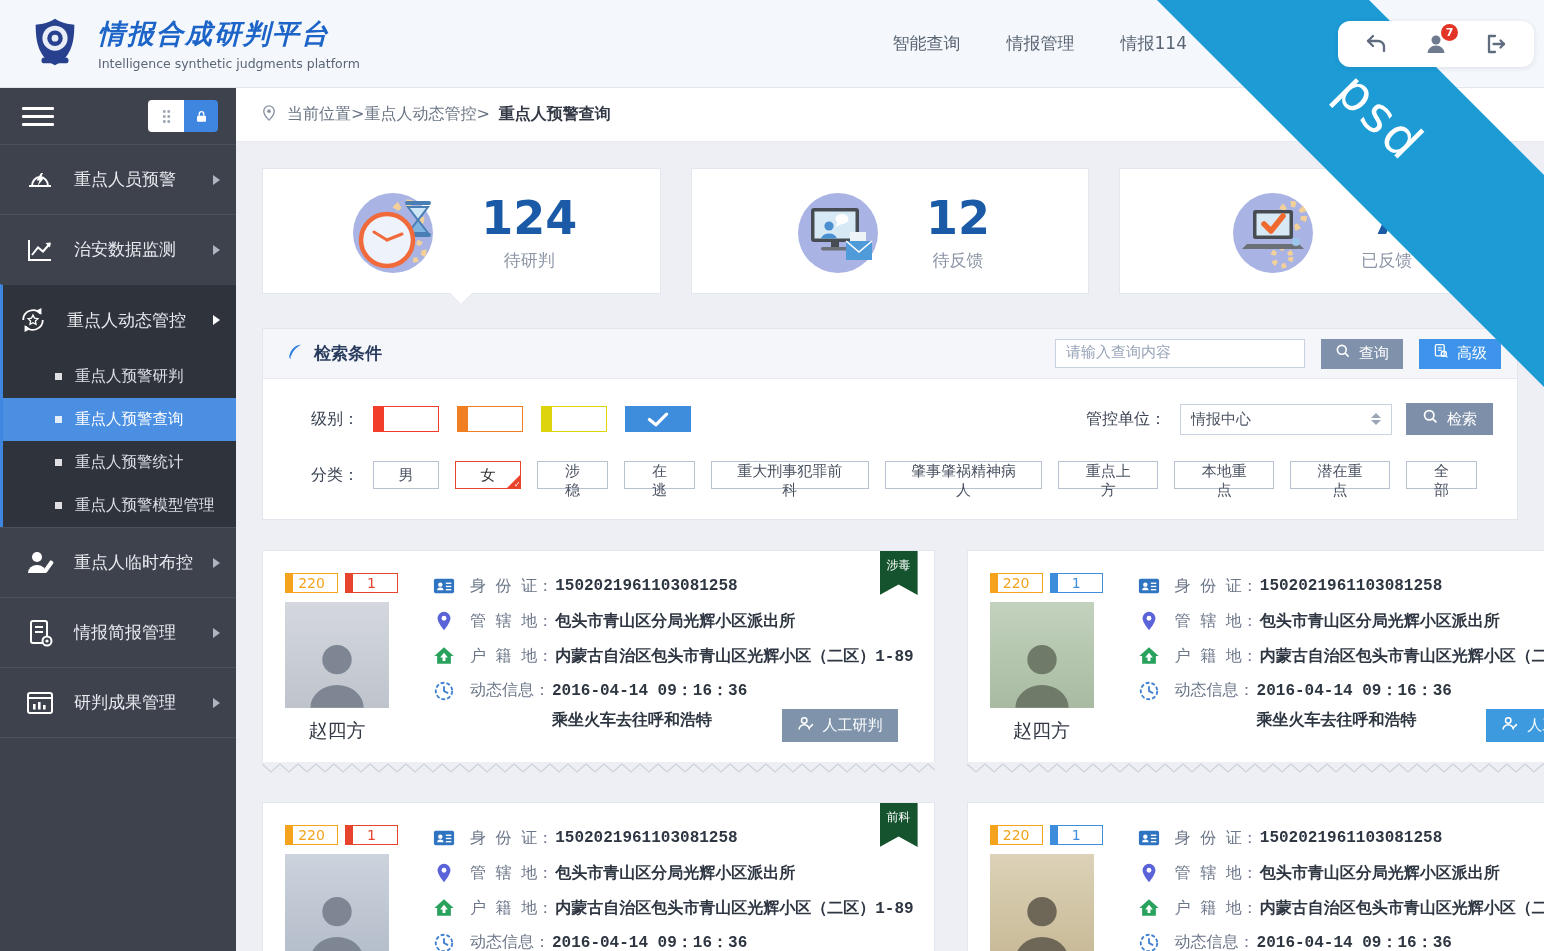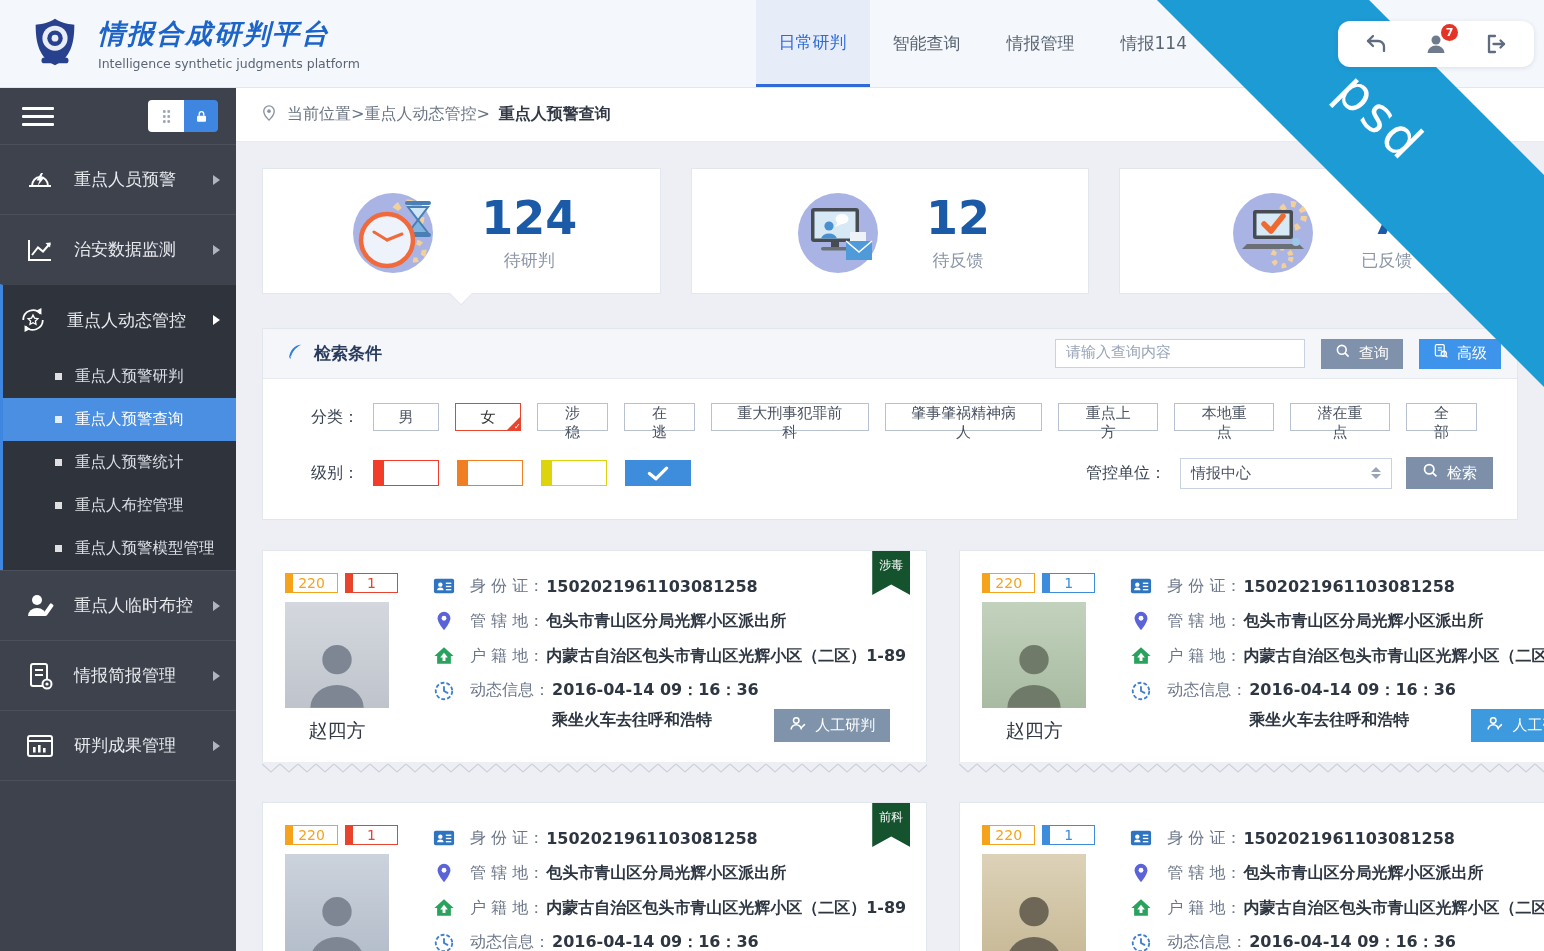--- a/index.html
+++ b/index.html
@@ -130,21 +130,21 @@
   .pb-blue { border-color:#3e8ddd; color:#3e8ddd; } .pb-blue i { background:#3e8ddd; }
   .photo { width:104px; height:106px; margin-top:9px; overflow:hidden; display:flex; align-items:flex-end;
            justify-content:center; }
   .photo svg { display:block; }
   .p1 { background:linear-gradient(#d4d8de,#bfc4cc); }
   .p2 { background:linear-gradient(#c3d2bd,#a8bba2); }
   .p3 { background:linear-gradient(#ccd3dd,#b3bcc9); }
   .p4 { background:linear-gradient(#ddd2b8,#c7b996); }
   .pname { text-align:center; font-size:19px; color:#333a45; margin-top:10px; width:104px; }
   .info-col { flex:1; padding-left:30px; padding-top:2px; position:relative; }
-  .irow { display:flex; align-items:center; margin-bottom:13px; font-size:16px; }
+  .irow { display:flex; align-items:center; margin-bottom:13px; font-size:16px;font-family:Liberation Mono, monospace; }
   .irow .ic { width:22px; height:22px; margin-right:15px; flex:none; }
   .ilbl { color:#6b7689; white-space:nowrap; }
   .ival { color:#2e3642; font-weight:bold; margin-left:2px; white-space:nowrap; }
   .irow.dyn { align-items:flex-start; margin-bottom:0; }
   .dyn-col { display:flex; flex-direction:column; gap:9px; }
   .judge-btn { position:absolute; right:16px; bottom:4px; height:33px; padding:0 15px; display:flex;
                align-items:center; gap:9px; color:#fff; font-size:15px; border:none; cursor:pointer; font-family:inherit; }
   .judge-gray { background:#7f93ab; }
   .judge-blue { background:#3e9ade; }
 </style>
@@ -170,21 +170,20 @@
         <rect x="16" y="44" width="28" height="6" rx="3" fill="#27418f"></rect>
       </svg>
     </span>
     <span>
       <div class="logo-title">情报合成研判平台</div>
       <div class="logo-sub">Intelligence synthetic judgments platform</div>
     </span>
   </div>
 
   <div class="tabs">
-    <div class="tab active">日常研判</div>
     <div class="tab">智能查询</div>
     <div class="tab">情报管理</div>
     <div class="tab">情报114</div>
     <div class="tab">专题</div>
   </div>
 
   <div class="header-actions">
     <span class="h-icon">
       <svg viewBox="0 0 24 24" width="24" height="24">
         <path d="M9 4 L4 9 l5 5" fill="none" stroke="#5f6b7e" stroke-width="2.3" stroke-linecap="round" stroke-linejoin="round"></path>
@@ -270,24 +269,20 @@
       <span class="bullet"></span>
       <span>重点人预警研判</span>
     </div>
     <div class="side-sub active">
       <span class="bullet"></span>
       <span>重点人预警查询</span>
     </div>
     <div class="side-sub">
       <span class="bullet"></span>
       <span>重点人预警统计</span>
-    </div>
-    <div class="side-sub">
-      <span class="bullet"></span>
-      <span>重点人布控管理</span>
     </div>
     <div class="side-sub">
       <span class="bullet"></span>
       <span>重点人预警模型管理</span>
     </div>
   </div>
 
   <div class="side-item">
     <span class="side-icon">
       <svg viewBox="0 0 32 32" width="32" height="32">
@@ -442,34 +437,20 @@
                 <line x1="15.8" y1="15.8" x2="18" y2="18" stroke="#fff" stroke-width="1.6"></line>
               </svg>
             </span>
             <span>高级</span>
           </button>
         </span>
       </div>
 
       <div class="filter-body">
         <div class="frow">
-          <span class="flabel">分类：</span>
-          <button class="cat-btn">男</button>
-          <button class="cat-btn selected"><span>女</span><span class="corner-check">✓</span></button>
-          <button class="cat-btn">涉稳</button>
-          <button class="cat-btn">在逃</button>
-          <button class="cat-btn">重大刑事犯罪前科</button>
-          <button class="cat-btn">肇事肇祸精神病人</button>
-          <button class="cat-btn">重点上方</button>
-          <button class="cat-btn">本地重点</button>
-          <button class="cat-btn">潜在重点</button>
-          <button class="cat-btn">全部</button>
-        </div>
-
-        <div class="frow">
           <span class="flabel">级别：</span>
           <span class="lvl lvl-red">
               <i></i>
             </span>
           <span class="lvl lvl-orange">
               <i></i>
             </span>
           <span class="lvl lvl-yellow">
               <i></i>
             </span>
@@ -491,20 +472,34 @@
               <span>
                 <svg viewBox="0 0 20 20" width="17" height="17">
                     <circle cx="8.5" cy="8.5" r="5.5" fill="none" stroke="#fff" stroke-width="2"></circle>
                     <line x1="12.7" y1="12.7" x2="17" y2="17" stroke="#fff" stroke-width="2"></line>
                   </svg>
               </span>
               <span>检索</span>
             </button>
           </span>
         </div>
+
+        <div class="frow">
+          <span class="flabel">分类：</span>
+          <button class="cat-btn">男</button>
+          <button class="cat-btn selected"><span>女</span><span class="corner-check">✓</span></button>
+          <button class="cat-btn">涉稳</button>
+          <button class="cat-btn">在逃</button>
+          <button class="cat-btn">重大刑事犯罪前科</button>
+          <button class="cat-btn">肇事肇祸精神病人</button>
+          <button class="cat-btn">重点上方</button>
+          <button class="cat-btn">本地重点</button>
+          <button class="cat-btn">潜在重点</button>
+          <button class="cat-btn">全部</button>
+        </div>
       </div>
     </div>
 
     <div class="cards">
 
       <div class="person-card">
         <div class="card-body">
           <div class="ribbon">涉毒</div>
           <div class="left-col">
             <div class="badges">

